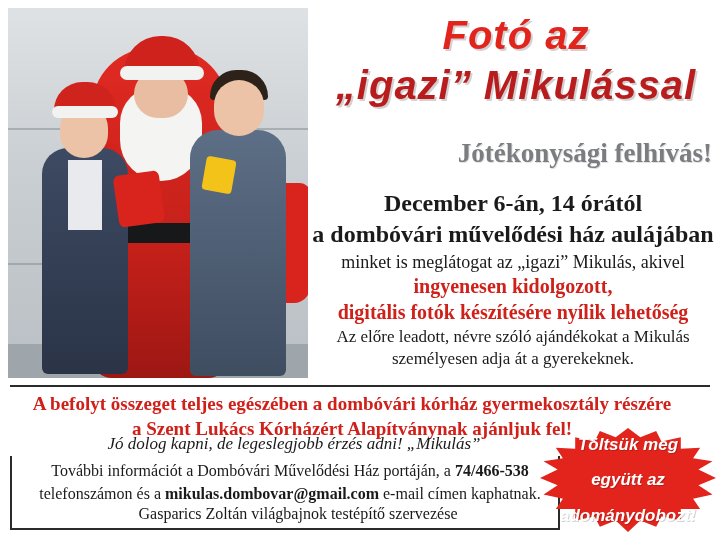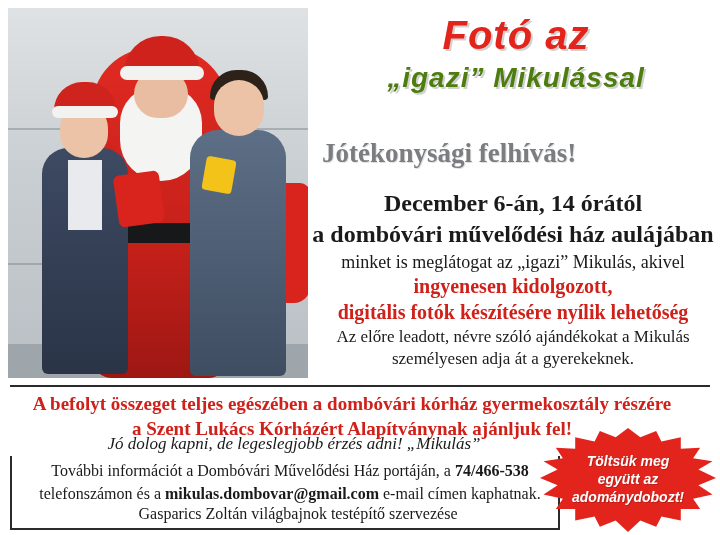--- a/index.html
+++ b/index.html
@@ -241,33 +241,33 @@
     font-size: 40px;
     color: #e2241c;
     letter-spacing: 1px;
     text-shadow: 2px 2px 0 rgba(0,0,0,0.18);
     line-height: 1.05;
   }
   .headline .l2 {
     font-family: "Liberation Sans", sans-serif;
     font-weight: bold;
     font-style: italic;
-    font-size: 28px;
-    color: #4d7c0f;
+    font-size: 40px;
+    color: #b91c1c;
     letter-spacing: 1px;
     text-shadow: 2px 2px 0 rgba(0,0,0,0.18);
     line-height: 1.15;
     margin-top: 6px;
   }
   .subhead {
     position: absolute;
     left: 322px;
     top: 138px;
     width: 390px;
-    text-align: left;
+    text-align: right;
     font-family: "Liberation Serif", serif;
     font-weight: bold;
     font-size: 27px;
     color: #7b7d80;
     text-shadow: 1px 1px 0 rgba(0,0,0,0.12);
   }
   .body-text {
     position: absolute;
     left: 312px;
     top: 188px;
@@ -389,26 +389,26 @@
       20% 9%, 31% 13%, 34% 3%, 43% 9%
     );
   }
   .burst-text {
     position: absolute;
     inset: 0;
     display: flex;
     flex-direction: column;
     align-items: center;
     justify-content: center;
-    gap: 2px;
+    gap: 16px;
     color: #ffffff;
     font-family: "Liberation Sans", sans-serif;
     font-weight: bold;
     font-style: italic;
-    font-size: 14px;
+    font-size: 17px;
     line-height: 1.12;
     text-align: center;
     text-shadow: 1px 1px 0 rgba(0,0,0,0.18);
   }
 </style>
 </head>
 <body>
 
 <div class="poster">
 

